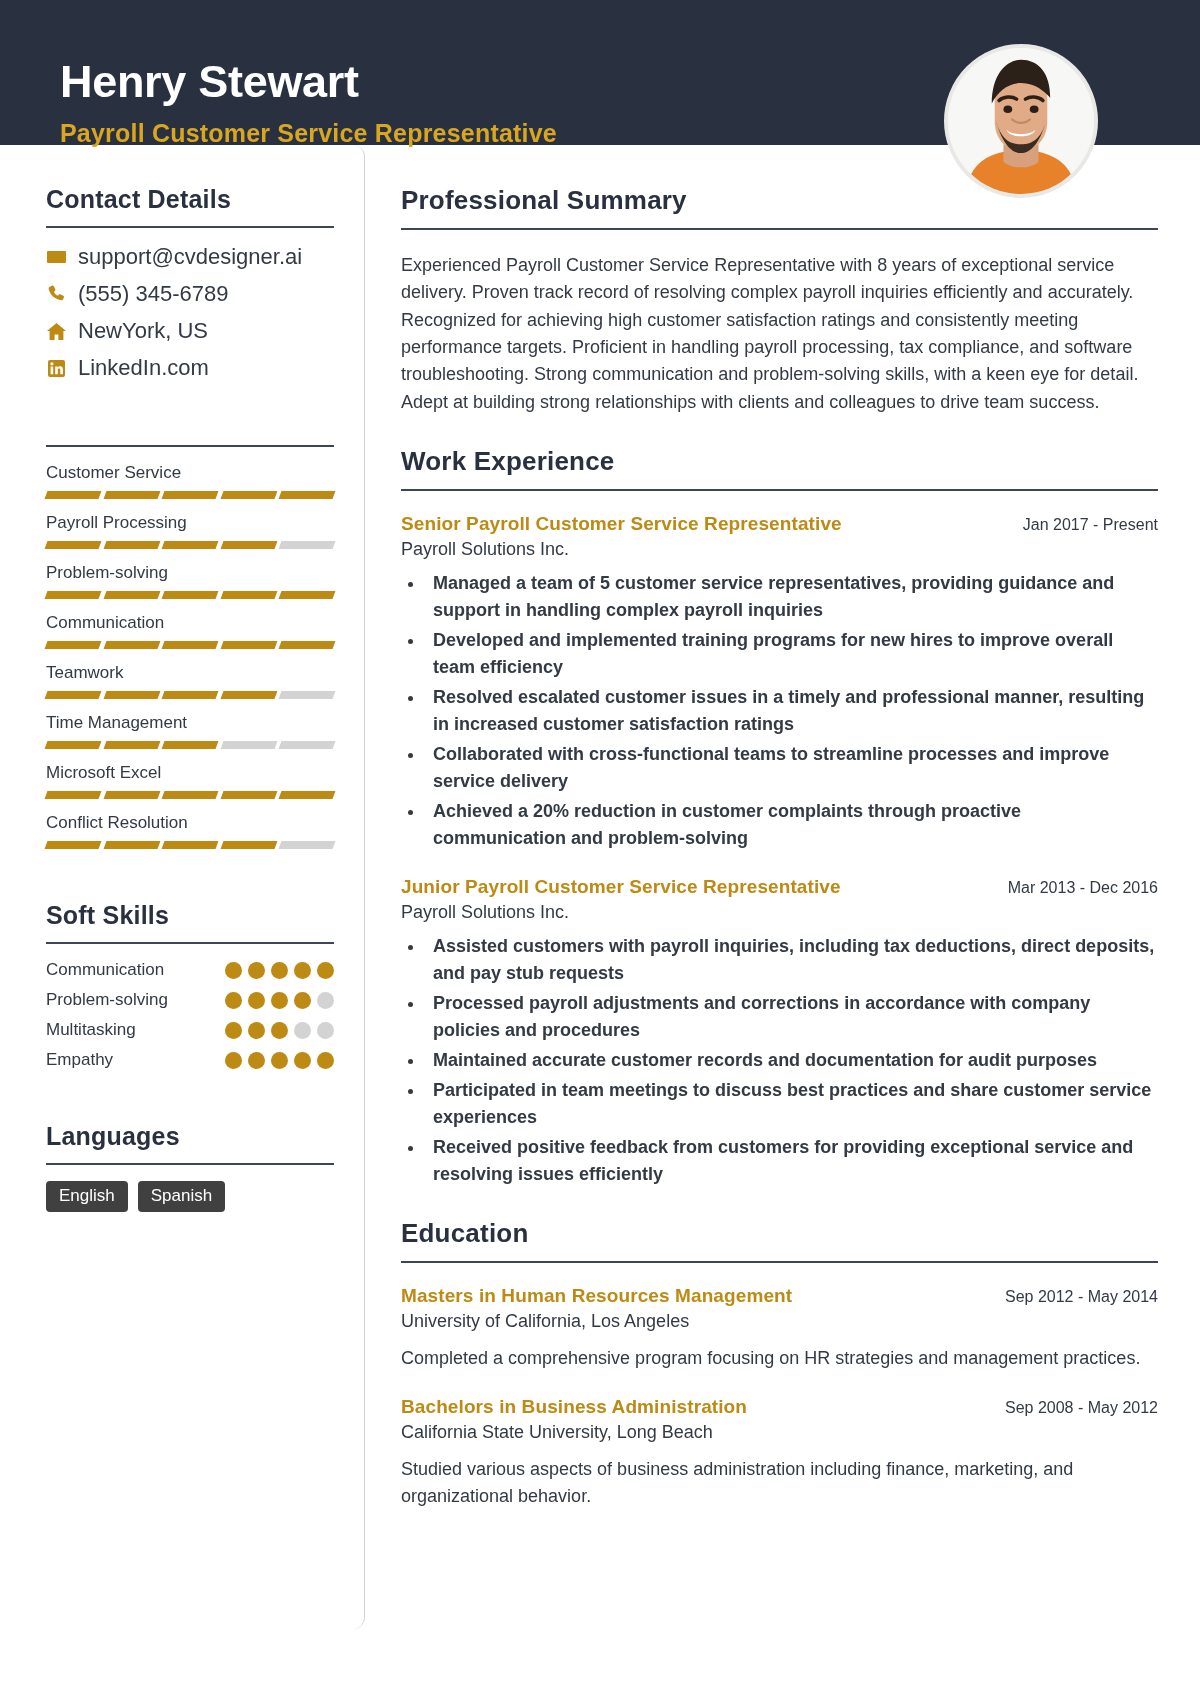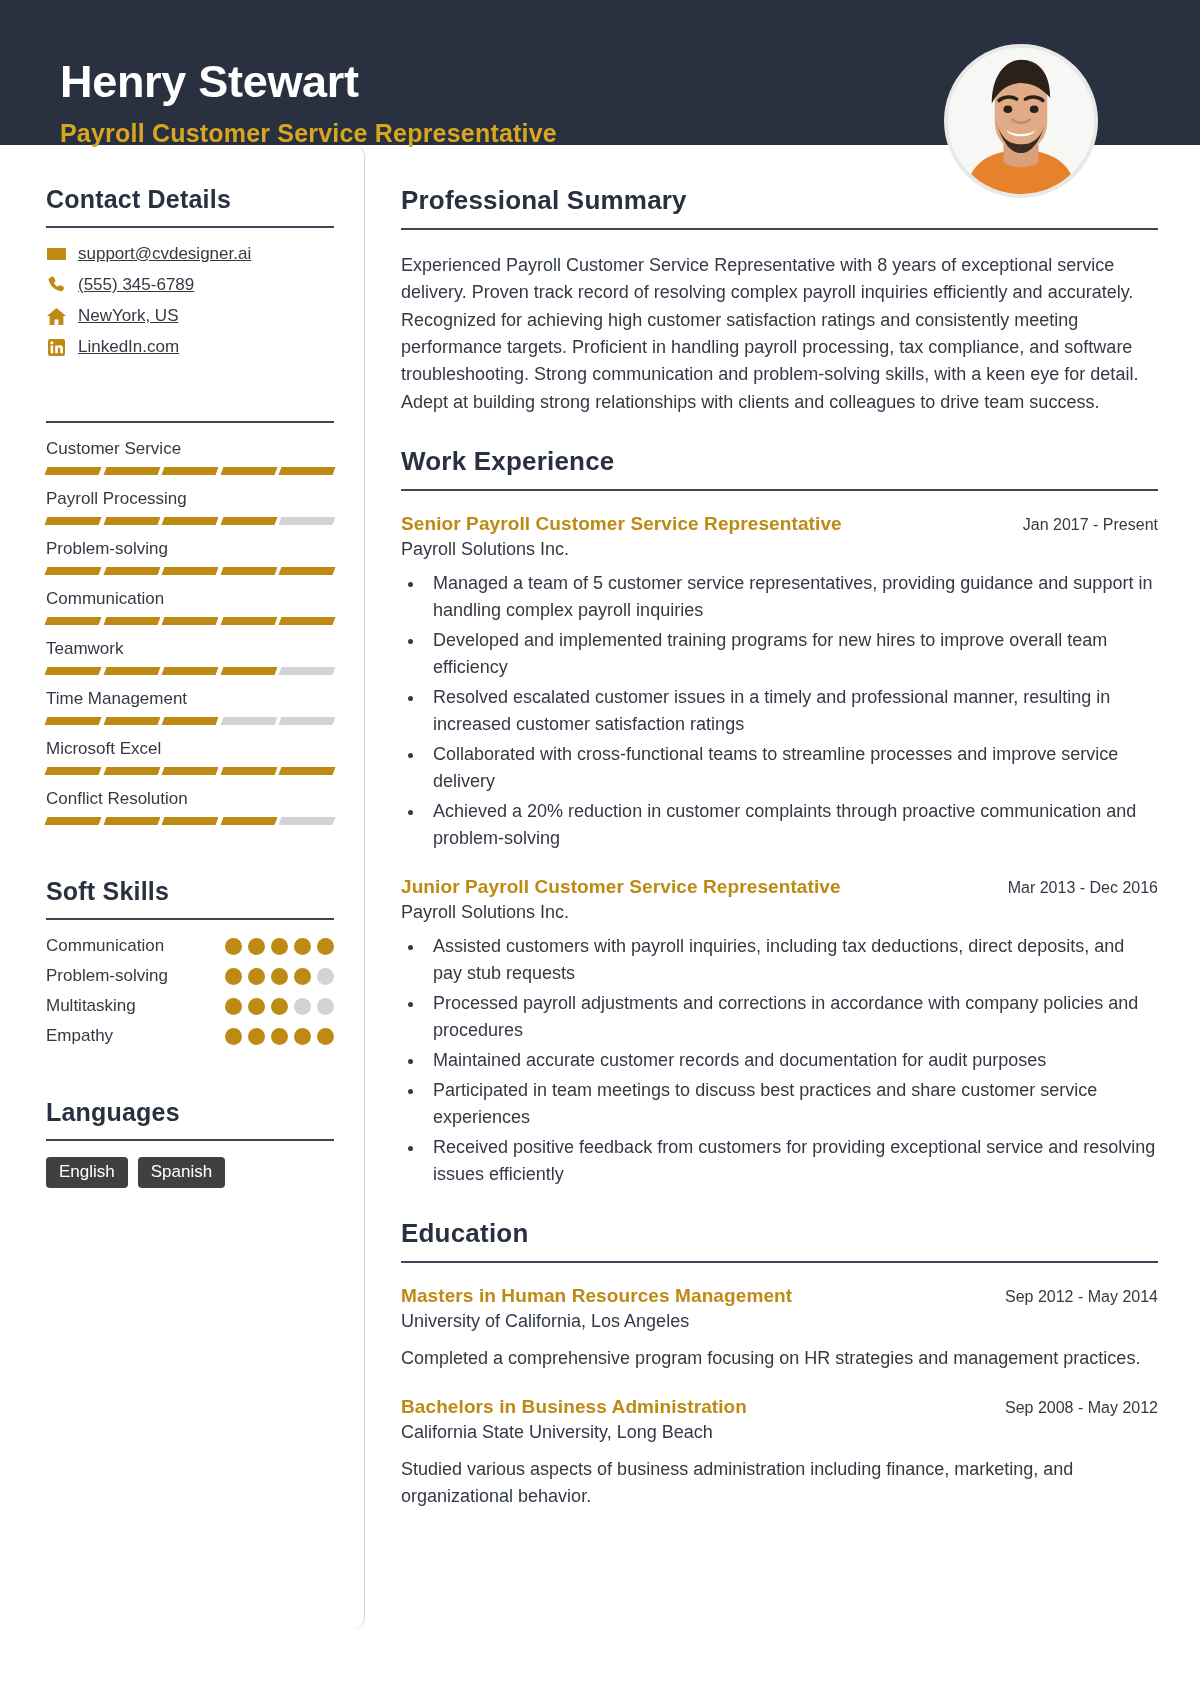--- a/index.html
+++ b/index.html
@@ -86,23 +86,22 @@
   .sidebar .rule { margin-bottom: 16px; }
   .main .rule { margin-bottom: 22px; }
 
   
   .contact-list { margin-top: 2px; }
   .contact-item {
     display: flex;
     align-items: center;
     gap: 12px;
     margin-bottom: 11px;
-    font-size: 17px;
-    color: #333a44;
-    text-decoration: underline;
+    font-size: 22px;
+    color: #333a44;
   }
   .c-icon {
     width: 20px; height: 20px;
     flex: none;
     display: flex; align-items: center; justify-content: center;
     color: #bd8a13;
   }
   .c-icon svg { display: block; fill: #bd8a13; }
 
   
@@ -177,20 +176,21 @@
     white-space: nowrap;
     flex: none;
   }
   .entry-org {
     color: #333a44;
     font-size: 18px;
     margin-top: 4px;
   }
   .bullets {
     margin: 10px 0 0 24px;
+    font-weight: bold;
   }
   .bullets li {
     font-size: 18px;
     line-height: 1.5;
     color: #333a44;
     margin-bottom: 3px;
     padding-left: 8px;
   }
   .edu-desc {
     font-size: 18px;

